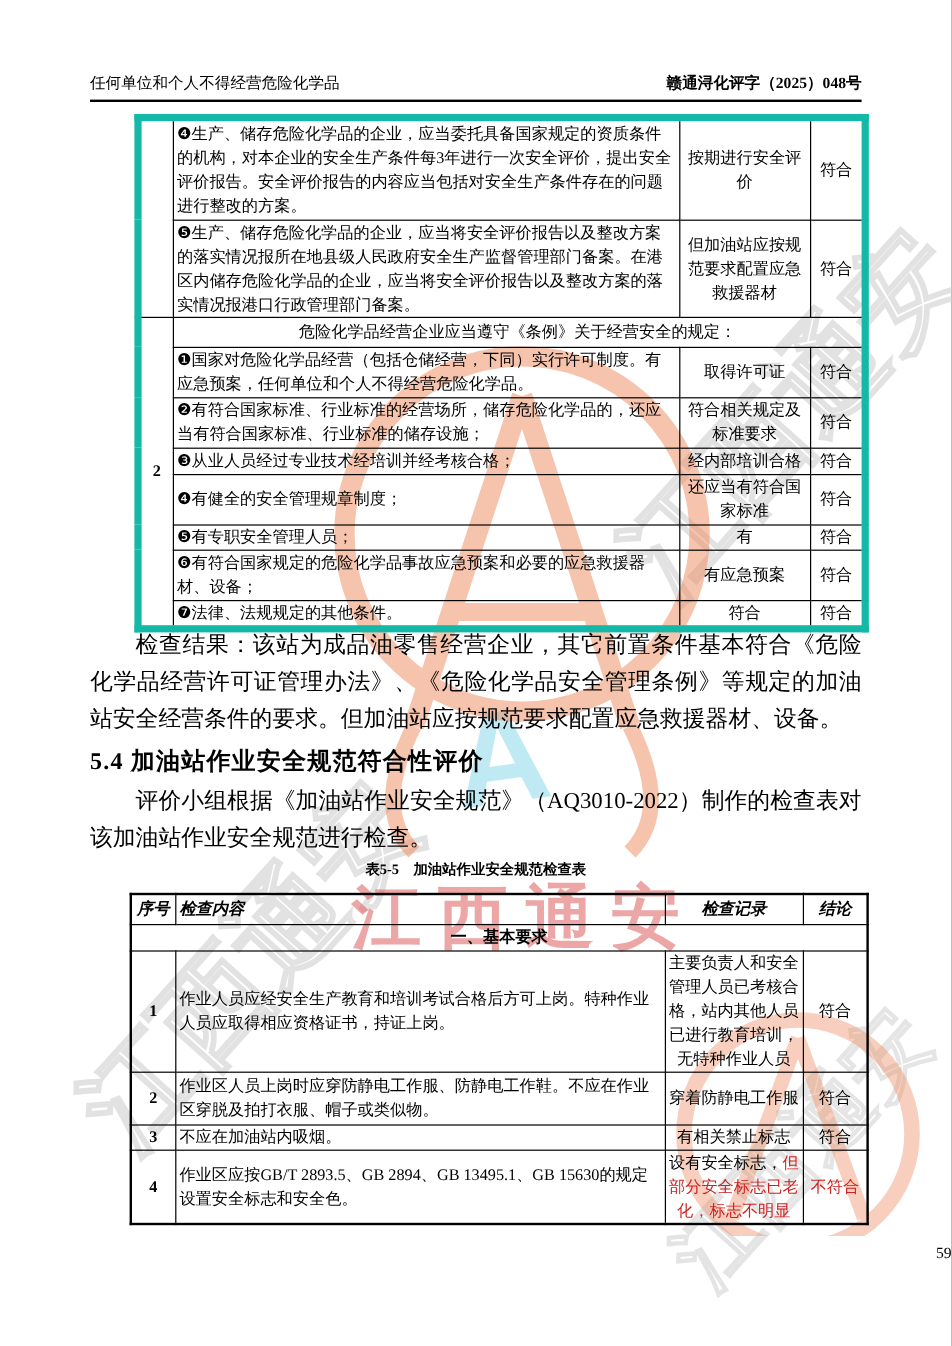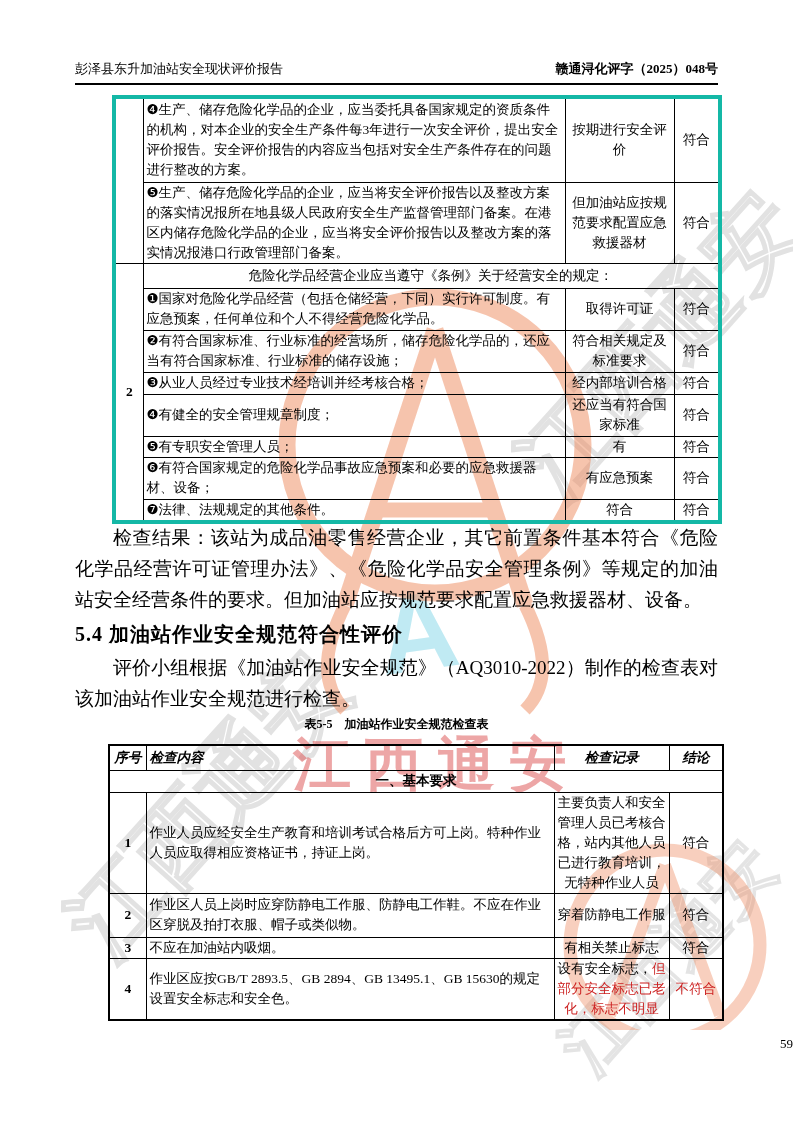--- a/index.html
+++ b/index.html
@@ -16,21 +16,21 @@
   
   .hdr {
     position:absolute; top:60px; left:75px; width:643px;
     display:flex; justify-content:space-between; align-items:flex-end;
     font-size:13px; padding-bottom:5px; border-bottom:2px solid #000;
   }
   .hdr .right { font-weight:bold; }
   
   table { border-collapse:collapse; table-layout:fixed; background:transparent; }
   td, th { border:1px solid #000; font-size:13.5px; line-height:20px; padding:0 3px; vertical-align:middle; }
-  .t1 { position:absolute; top:95px; left:112px; width:606px; border:4px solid #14b8a6; }
+  .t1 { position:absolute; top:95px; left:112px; width:606px; border:6px solid #14b8a6; }
   .t2 { position:absolute; top:744px; left:108px; width:614px; border:2px solid #000; }
   td.seq { text-align:center; font-family:"Liberation Serif",serif; }
   td.content { text-align:left; }
   td.center { text-align:center; }
   th { font-weight:bold;font-style:italic; }
   th.left { text-align:left; }
   .red { color:#cc2222; }
   .group-row td { text-align:center; font-weight:bold;margin-left:27px; }
   
   .para {
@@ -97,21 +97,21 @@
     <circle cx="135" cy="115" r="95" fill="none" stroke="#ee8a5e" stroke-width="13"></circle>
     <path d="M135 35 L80 185 M135 35 L190 185" fill="none" stroke="#ee8a5e" stroke-width="12"></path>
   </svg>
 
   <div class="wm wm-cyan-a">A</div>
   <div class="wm wm-red-text">江西通安</div>
 
   <div class="content-layer">
 
     <div class="hdr">
-      <span class="left">彭泽县东升加油站安全现状评价报告</span>
+      <span class="left">任何单位和个人不得经营危险化学品</span>
       <span class="right">赣通浔化评字（2025）048号</span>
     </div>
 
     <table class="t1">
       <colgroup>
           <col style="width:29px">
           <col style="width:422px">
           <col style="width:109px">
           <col style="width:46px">
         </colgroup>

